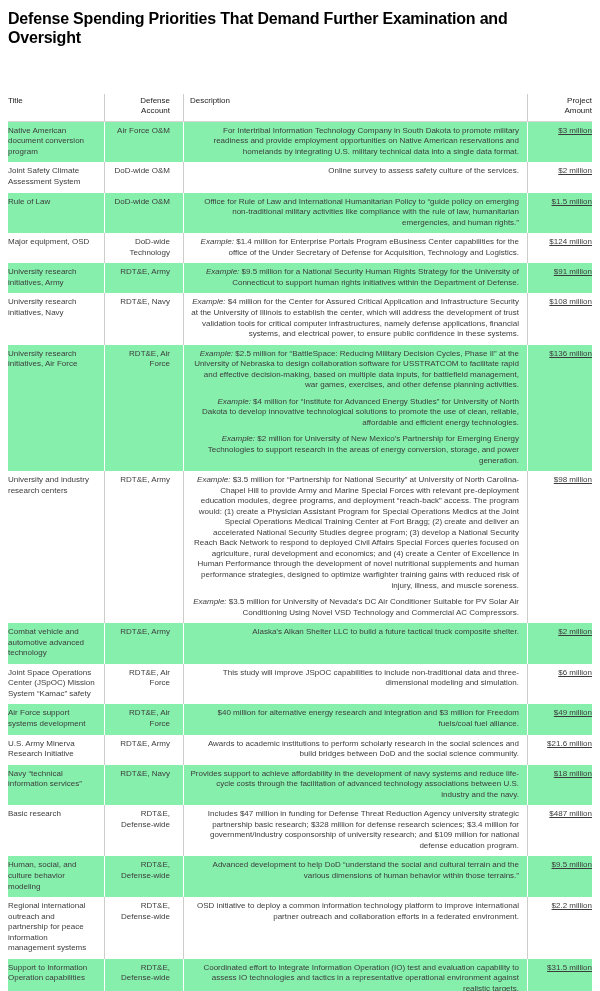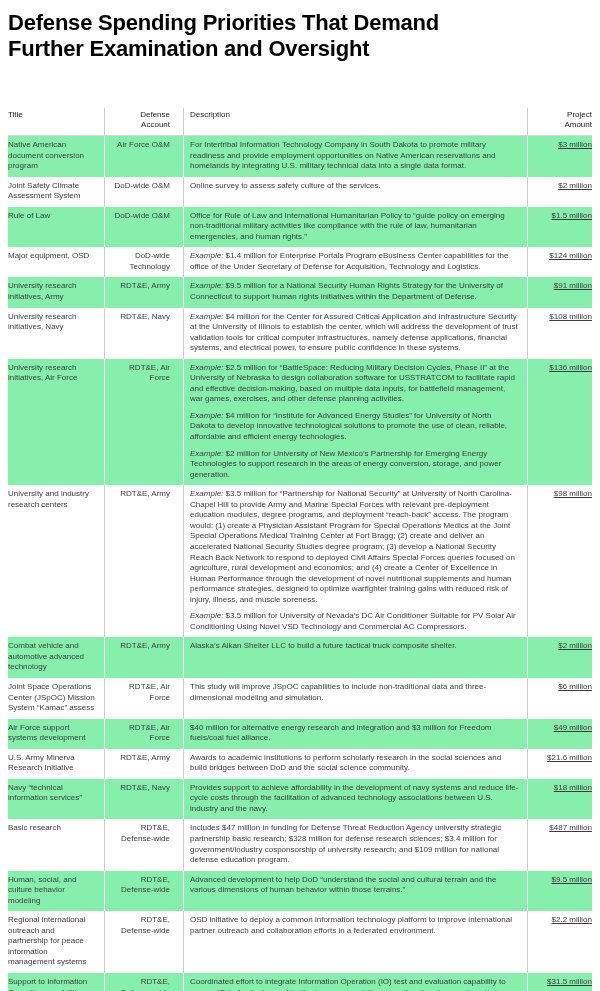--- a/index.html
+++ b/index.html
@@ -4,37 +4,37 @@
 <style>
   * { margin:0; padding:0; box-sizing:border-box; }
   html,body { background:#ffffff; }
   body {
     width:600px; min-height:991px; margin:0 auto;
     font-family:"Liberation Sans","DejaVu Sans",sans-serif;
     color:#3c3c3c; -webkit-font-smoothing:antialiased;
   }
   .page { padding:8px 8px 12px 8px; }
   h1 {
-    font-size:22px; line-height:1.18; font-weight:bold; color:#000;
+    font-size:16px; line-height:1.18; font-weight:bold; color:#000;
     letter-spacing:-0.2px; width:505px; margin:2px 0 12px 0;
   }
   
   .thead, .trow, .total-row { display:flex; width:584px; }
   .cell { font-size:8px; line-height:1.32; }
   .c-title   { width:96px;  padding:4px 8px 5px 0; }
   .c-account { width:79px;  padding:4px 13px 5px 6px; border-left:1px solid #cccccc;text-align:right; }
   .c-desc    { width:344px; padding:4px 8px 5px 6px; border-left:1px solid #cccccc; }
   .c-amount  { width:65px;  padding:4px 0 5px 6px; border-left:1px solid #cccccc; text-align:right;text-decoration:underline; }
   .thead { border-bottom:1px solid #d8d8d8;margin-top:46px; }
   .thead .cell { color:#222; padding-top:2px; padding-bottom:4px; }
   .wrapnarrow { display:inline-block; width:38px; }
   .wrapnarrow.amt { width:34px; text-align:right; }
   .trow.alt .cell { background:#86efac; }
   .trow.alt .c-account, .trow.alt .c-desc, .trow.alt .c-amount { border-left-color:#ffffff; }
-  .desc-p { margin:0 0 6px 0; }
+  .desc-p { margin:0 0 6px 0;text-align:right; }
   .desc-p:last-child { margin-bottom:0; }
   .desc-p i { font-style:italic; }
 </style>
 </head>
 <body>
 
 <div class="page">
 
   <h1>Defense Spending Priorities That Demand Further Examination and Oversight</h1>
 
@@ -115,21 +115,21 @@
       </div>
       <div class="trow alt">
         <div class="cell c-title">Combat vehicle and automotive advanced technology</div>
         <div class="cell c-account">RDT&amp;E, Army</div>
         <div class="cell c-desc">
           <p class="desc-p">Alaska’s Alkan Shelter LLC to build a future tactical truck composite shelter.</p>
         </div>
         <div class="cell c-amount">$2 million</div>
       </div>
       <div class="trow">
-        <div class="cell c-title">Joint Space Operations Center (JSpOC) Mission System “Kamac” assess</div>
+        <div class="cell c-title">Joint Space Operations Center (JSpOC) Mission System “Kamac” safety</div>
         <div class="cell c-account">RDT&amp;E, Air Force</div>
         <div class="cell c-desc">
           <p class="desc-p">This study will improve JSpOC capabilities to include non-traditional data and three-dimensional modeling and simulation.</p>
         </div>
         <div class="cell c-amount">$6 million</div>
       </div>
       <div class="trow alt">
         <div class="cell c-title">Air Force support systems development</div>
         <div class="cell c-account">RDT&amp;E, Air Force</div>
         <div class="cell c-desc">

